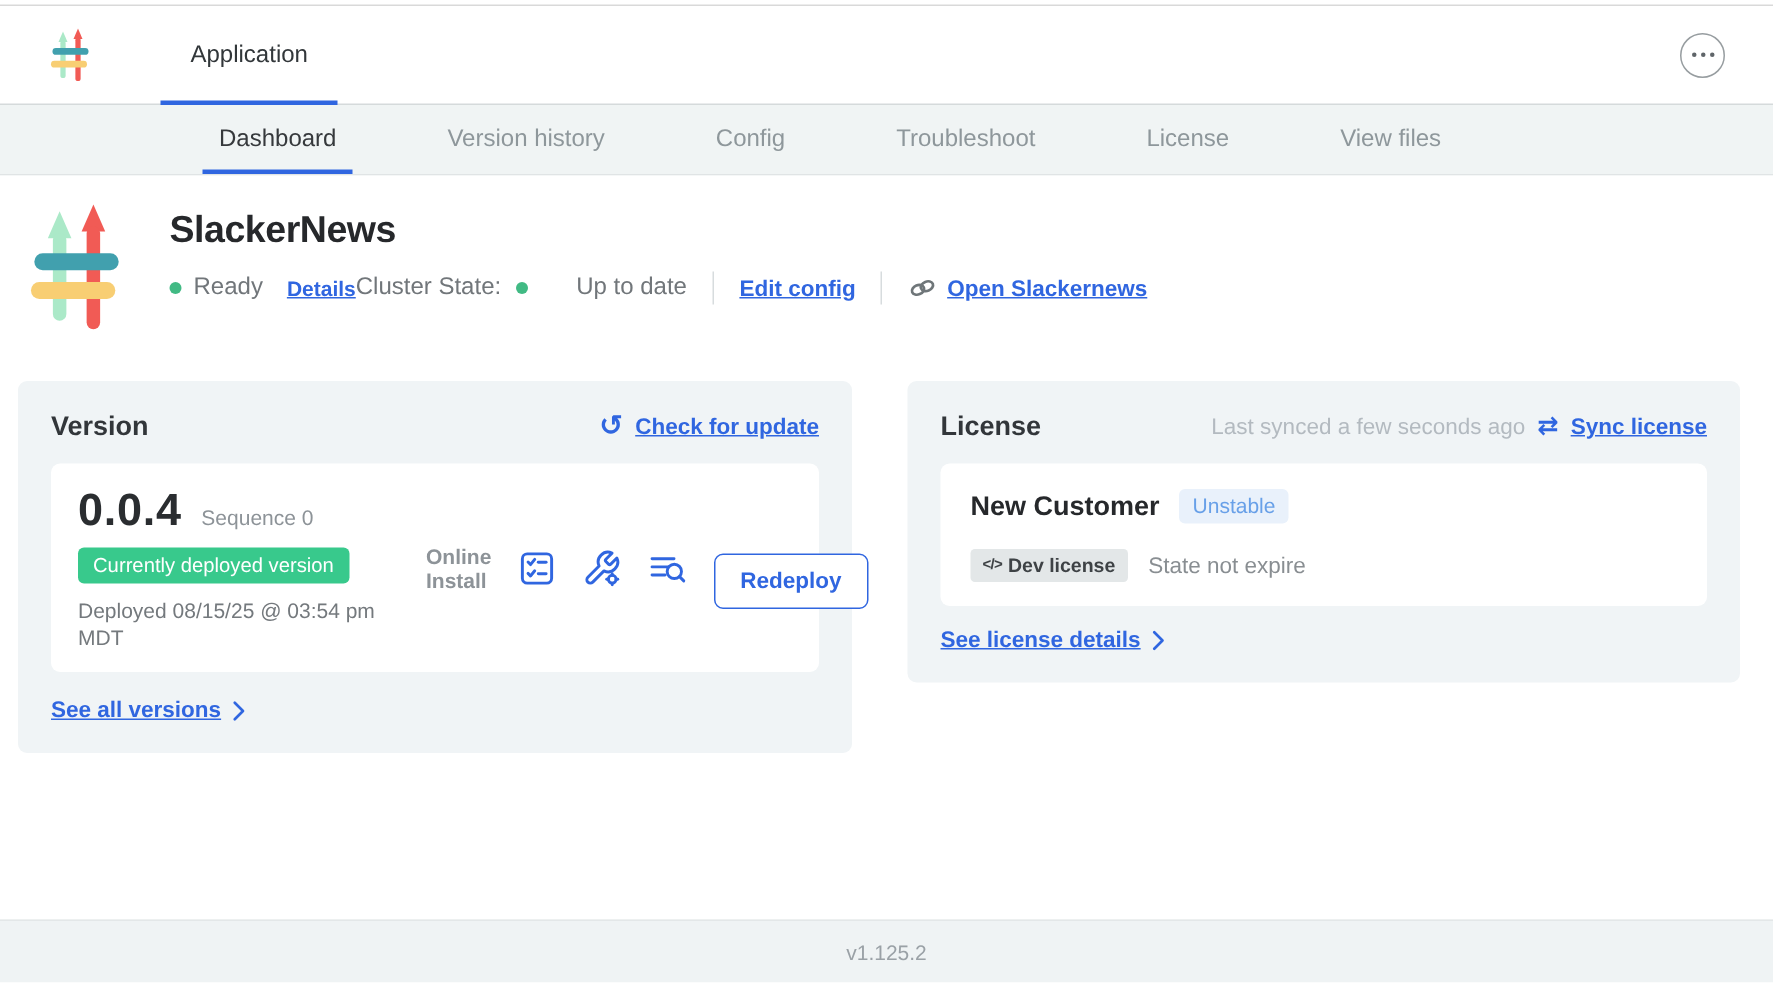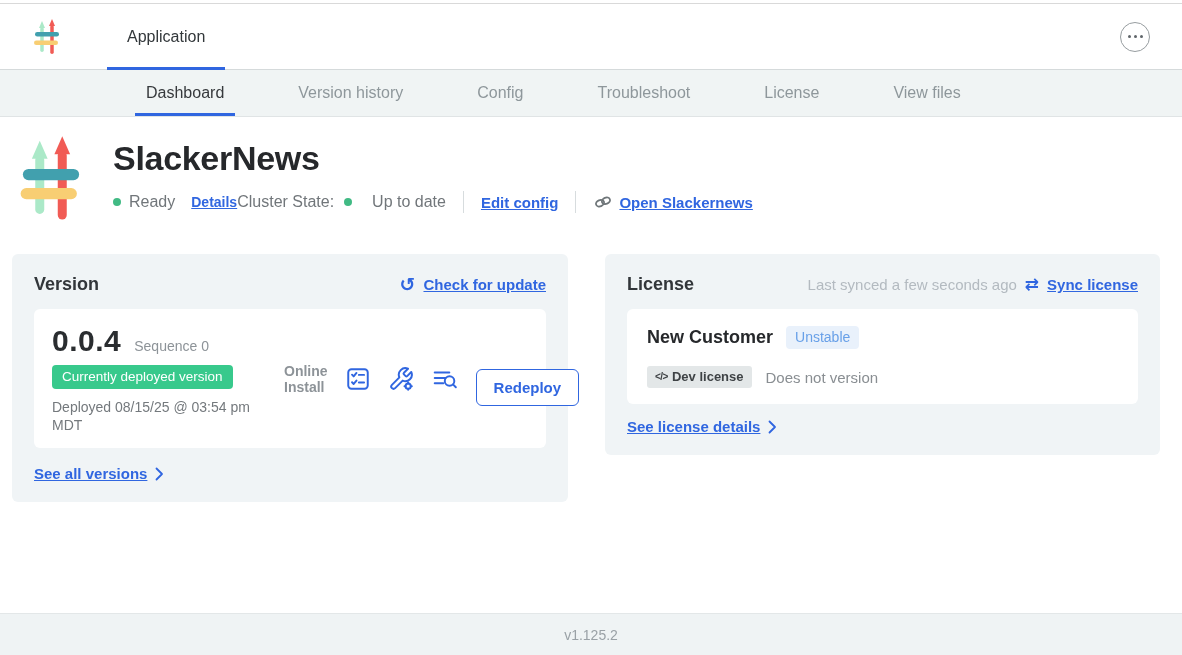--- a/index.html
+++ b/index.html
@@ -35,28 +35,28 @@
                 font-size:16px; color:#8e979b; cursor:pointer; }
   .subnav-tab.active { color:#36393c; }
   .subnav-tab.active::after { content:""; position:absolute; left:0; right:0; bottom:0;
                 height:3px; background:#3066e0; }
 
   
   .main { flex:1; background:#fff; }
   .app-header { display:flex; padding:17px 0 0 17px; }
   .app-logo { width:68px; height:90px; }
   .app-info { margin-left:28px; padding-top:5px; }
-  .app-title { font-size:34px; font-weight:700; color:#26282b; letter-spacing:-0.3px; }
+  .app-title { font-size:25px; font-weight:700; color:#26282b; letter-spacing:-0.3px; }
   .status-row { margin-top:13px; display:flex; align-items:center; font-size:16px; color:#71767a; }
   .dot { width:8px; height:8px; border-radius:50%; background:#41ba84; display:inline-block; }
   .status-row .dot { margin-right:8px; }
   .lnk { color:#3066e0; font-weight:700; text-decoration:underline; font-size:15px; }
   .status-row .details-lnk { margin-left:16px; font-size:14px; }
   .cluster-label { margin-right:10px; }
-  .cluster-value { margin-left:12px; }
+  .cluster-value { margin-left:24px; }
   .vdiv { width:1px; height:22px; background:#d7dcde; margin:0 17px; }
   .open-lnk { display:flex; align-items:center; gap:6px; }
 
   
   .cards-row { display:flex; align-items:flex-start; gap:37px; margin:30px 22px 0 12px; }
   .card { background:#f0f4f6; border-radius:6px; padding:20px 22px 20px 22px; }
   .card-head { display:flex; align-items:center; }
   .card-title { font-size:18px; font-weight:700; color:#32363a; }
   .card.version-card { width:556px; }
   .card.license-card { flex:1; }
@@ -274,21 +274,21 @@
       <div class="white-box license-box">
         <div class="lb-row1">
           <span class="customer-name">New Customer</span>
           <span class="unstable-badge">Unstable</span>
         </div>
         <div class="lb-row2">
           <span class="dev-badge">
             <span class="dev-code">&lt;/&gt;</span>
             <span>Dev license</span>
           </span>
-          <span class="expiry">Does not version</span>
+          <span class="expiry">State not expire</span>
         </div>
       </div>
 
       <div class="see-link-row" style="margin-top:14px;">
         <a class="lnk">See license details</a>
         <svg width="9" height="14" viewBox="0 0 9 14" style="color:#3066e0;">
           <polyline class="stroke" stroke-width="2" points="1.5,1.5 7,7 1.5,12.5"></polyline>
         </svg>
       </div>
     </div>

